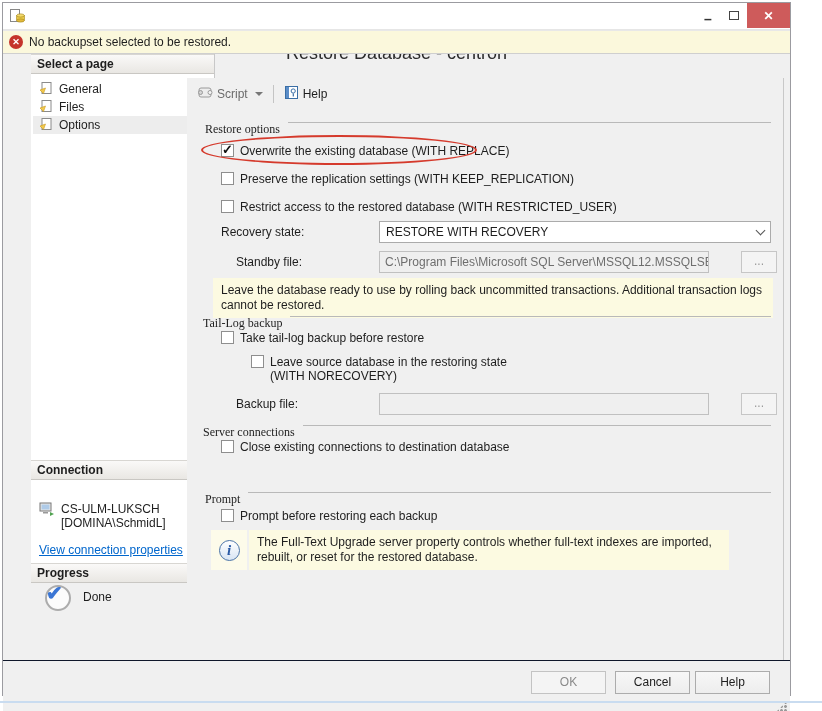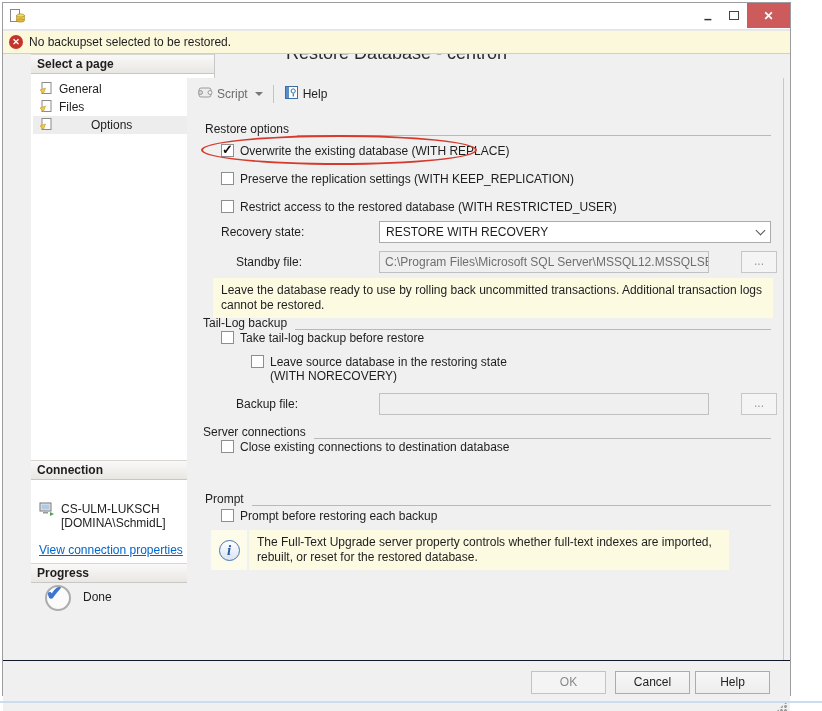--- a/index.html
+++ b/index.html
@@ -19,38 +19,38 @@
   .win-close { width:43px; background:#CE5B5B; color:#fff; font-size:12px; font-weight:bold; }
 
   
   .alertbar { position:absolute; left:0; top:27px; width:100%; height:24px; background:#FBF8DC; border-top:1px solid #e8e8e8; border-bottom:1px solid #cfcfcf; display:flex; align-items:center; padding-left:6px; }
   .error-icon { width:14px; height:14px; border-radius:50%; background:#C5342B; color:#fff; font-size:9px; font-weight:bold; display:flex; align-items:center; justify-content:center; margin-right:6px; flex:none; }
 
   
   .sidebar { position:absolute; left:0; top:51px; width:184px; height:516px; background:#fff; border-right:1px solid #c8c8c8;margin-left:28px; }
   .side-header { position:absolute; left:0; width:100%; height:20px; line-height:19px; padding-left:6px; font-weight:bold; background:linear-gradient(#FAF9F8,#E9E7E3); border-top:1px solid #d8d6d2; border-bottom:1px solid #c9c7c3; }
   .side-item { position:absolute; left:2px; width:178px; height:18px; display:flex; align-items:center; padding-left:6px; cursor:default; }
-  .side-item.selected { background:#EDEDED;gap:32px; }
+  .side-item.selected { background:#EDEDED; }
   .side-item .lbl { margin-left:6px; }
   .conn-row { position:absolute; left:8px; display:flex; }
   .conn-text { margin-left:6px; line-height:14px; }
   .side-link { position:absolute; left:8px; color:#0066CC; text-decoration:underline; cursor:pointer; }
   .done-circle { position:absolute; width:26px; height:26px; border:2px solid #ACACAC; border-radius:50%; background:#FBFBFB; }
   .done-check { position:absolute; left:-1px; top:-6px; font-size:20px; font-weight:bold; color:#3A75D4; }
 
   
   .pane { position:absolute; left:184px; top:51px; width:597px; height:586px; background:#F0F0F0; border-right:1px solid #c8c8c8;margin-top:24px; }
   .toolbar { position:absolute; left:6px; top:3px; height:26px; display:flex; align-items:center; }
   .tb-btn { display:flex; align-items:center; padding:2px 4px; color:#6b6b6b; }
   .tb-btn .t { margin-left:4px; }
   .tb-help { color:#1e1e1e; }
   .tb-arrow { width:0; height:0; border-left:4px solid transparent; border-right:4px solid transparent; border-top:4px solid #777; margin-left:7px; }
   .tb-sep { width:1px; height:18px; background:#c4c4c4; margin:0 6px; }
 
-  .group { position:absolute; left:18px; right:12px; display:flex; align-items:flex-end; }
+  .group { position:absolute; left:18px; right:12px; display:flex; align-items:flex-start;font-family:Liberation Serif, serif; }
   .group .line { flex:1; height:1px; background:#b9b9b9; margin-left:8px; }
 
   .cb-row { position:absolute; display:flex; align-items:flex-start; }
   .checkbox { width:13px; height:13px; background:#fff; border:1px solid #8e8e8e; flex:none; position:relative; }
   .checkbox.checked::after { content:"✓"; position:absolute; left:0; top:-3px; font-size:13px; font-weight:bold; color:#111; }
   .cb-row .cb-label { margin-left:6px; line-height:14px; }
 
   .field-label { position:absolute; }
   .select { position:absolute; height:22px; background:#fff; border:1px solid #ABABAB; display:flex; align-items:center; padding:0 6px; }
   .select .val { flex:1; }

